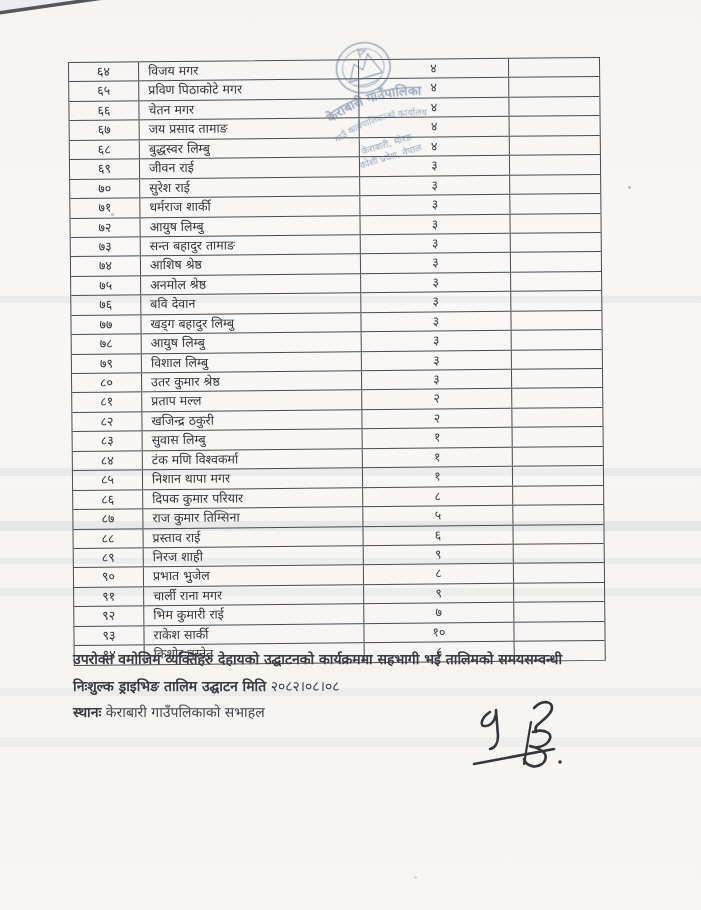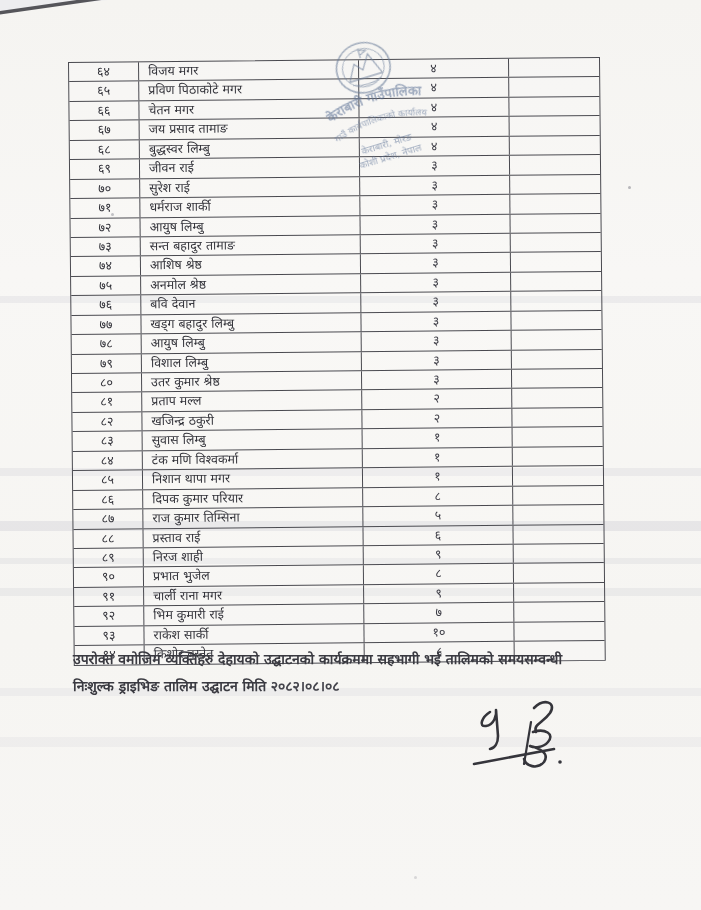--- a/index.html
+++ b/index.html
@@ -30,21 +30,21 @@
   
   .stamp{
     position:absolute;left:290px;top:36px;width:170px;height:140px;
     transform:rotate(-17deg);opacity:.62;pointer-events:none;
     filter:blur(.35px);
   }
   
   .closing{position:absolute;left:73px;top:646px;width:600px;}
   .closing .ln{white-space:nowrap;font-size:14px;line-height:26.5px;color:#3a3a41;}
   .b{font-weight:700;}
-  .r{font-weight:700;color:#44444c;}
+  .r{font-weight:400;color:#44444c;}
   
   .signature{position:absolute;left:438px;top:696px;}
 </style>
 </head>
 <body>
 
 <svg class="corner-artifact" width="120" height="20">
   <polygon points="0,0 108,0 0,12" fill="#ededef"></polygon>
   <line x1="-2" y1="13" x2="110" y2="-3" stroke="#55555a" stroke-width="3.5"></line>
 </svg>
@@ -269,20 +269,21 @@
   <text font-size="9" fill="#64789a">
     <textPath href="#arcB" startOffset="50%" text-anchor="middle">गाउँ कार्यपालिकाको कार्यालय</textPath>
   </text>
   <text x="85" y="113" font-size="9.5" fill="#64789a" text-anchor="middle">केराबारी, मोरङ</text>
   <text x="85" y="126" font-size="9.5" fill="#64789a" text-anchor="middle">कोशी प्रदेश, नेपाल</text>
 </svg>
 
 <div class="closing">
   <div class="ln b">उपरोक्त वमोजिम व्यक्तिहरु देहायको उद्घाटनको कार्यक्रममा सहभागी भई तालिमको समयसम्वन्धी</div>
   <div class="ln"><span class="b">निःशुल्क ड्राइभिङ तालिम उद्घाटन मिति</span>&nbsp;<span class="r">२०८२।०८।०८</span></div>
+  <div class="ln"><span class="b">स्थानः</span>&nbsp;<span class="r">केराबारी गाउँपलिकाको सभाहल</span></div>
 </div>
 
 <svg class="signature" width="160" height="95" viewBox="0 0 160 95">
   <g stroke="#35353b" stroke-width="2.6" fill="none" stroke-linecap="round" stroke-linejoin="round">
     <path d="M52,16 C44,21 40,31 48,30 C56,29 59,19 58,14 L60,40 C60,47 57,52 52,53"></path>
     <path d="M96,12 C106,2 119,6 112,17 C105,27 95,28 98,36"></path>
     <path d="M95,36 C107,32 117,38 110,46 C105,52 96,52 92,50 C101,52 112,57 106,66 C99,74 88,70 86,63"></path>
     <path d="M93,26 L86,68" stroke-width="2.2"></path>
     <path d="M36,68 L116,53"></path>
     <circle cx="122" cy="66" r="1.8" fill="#35353b" stroke="none"></circle>

